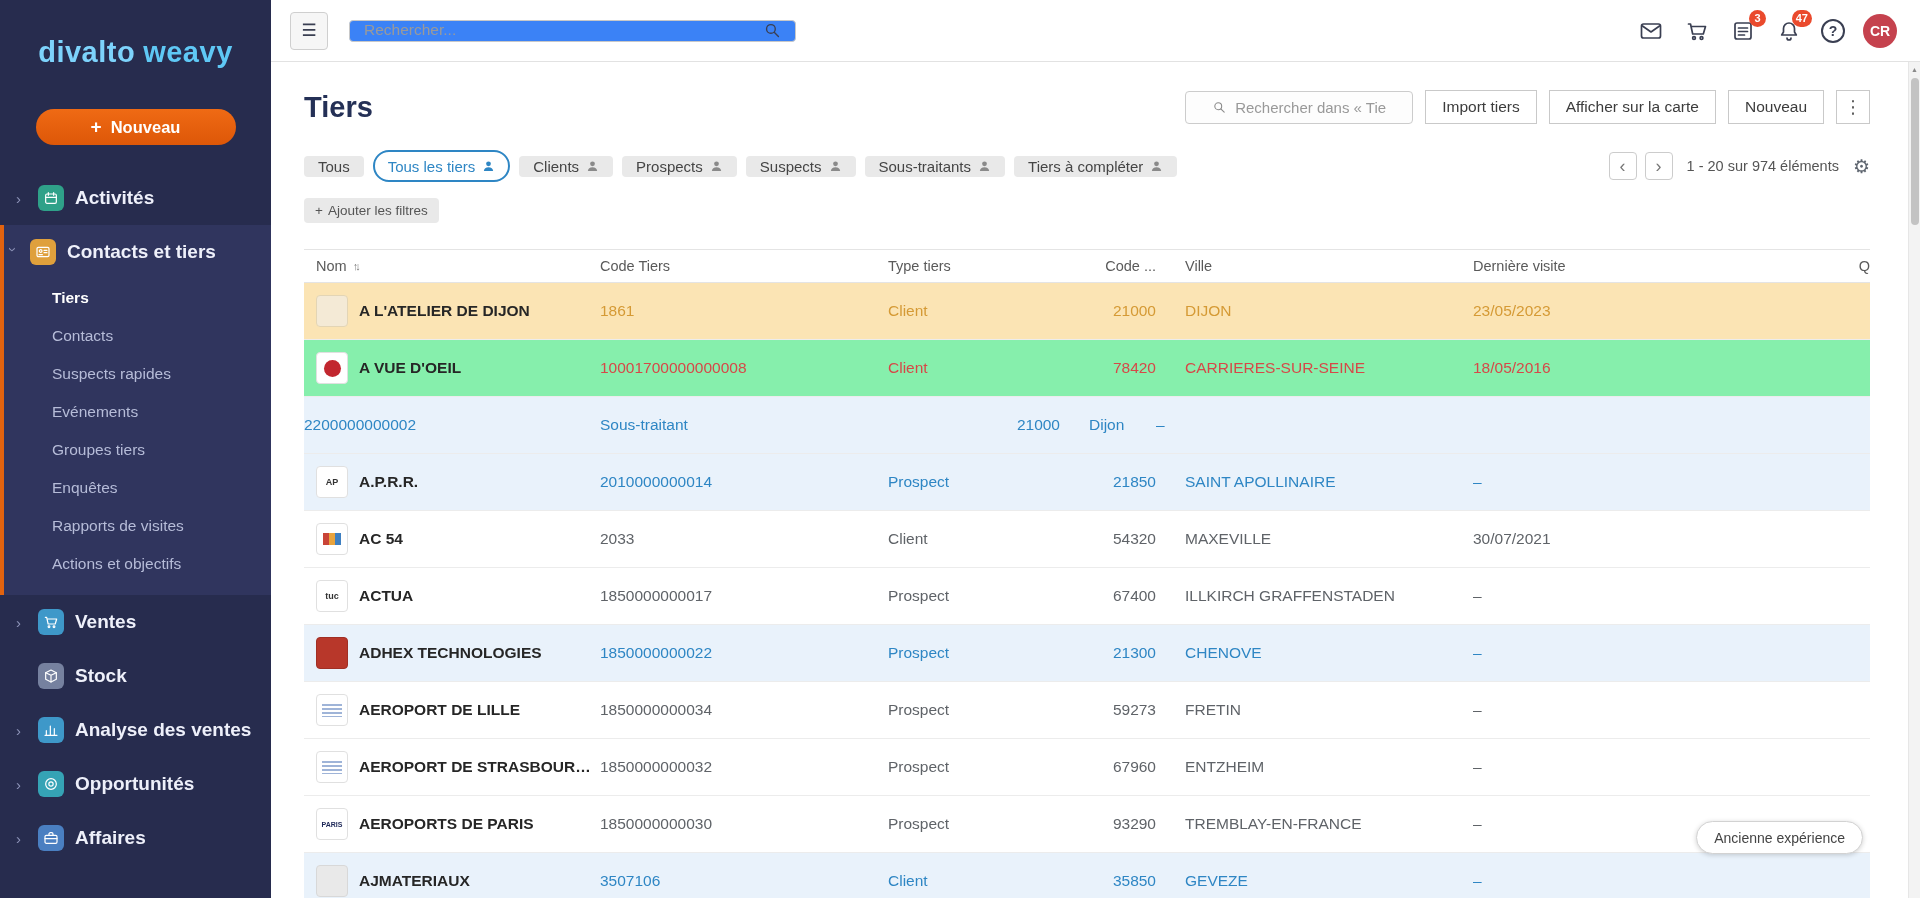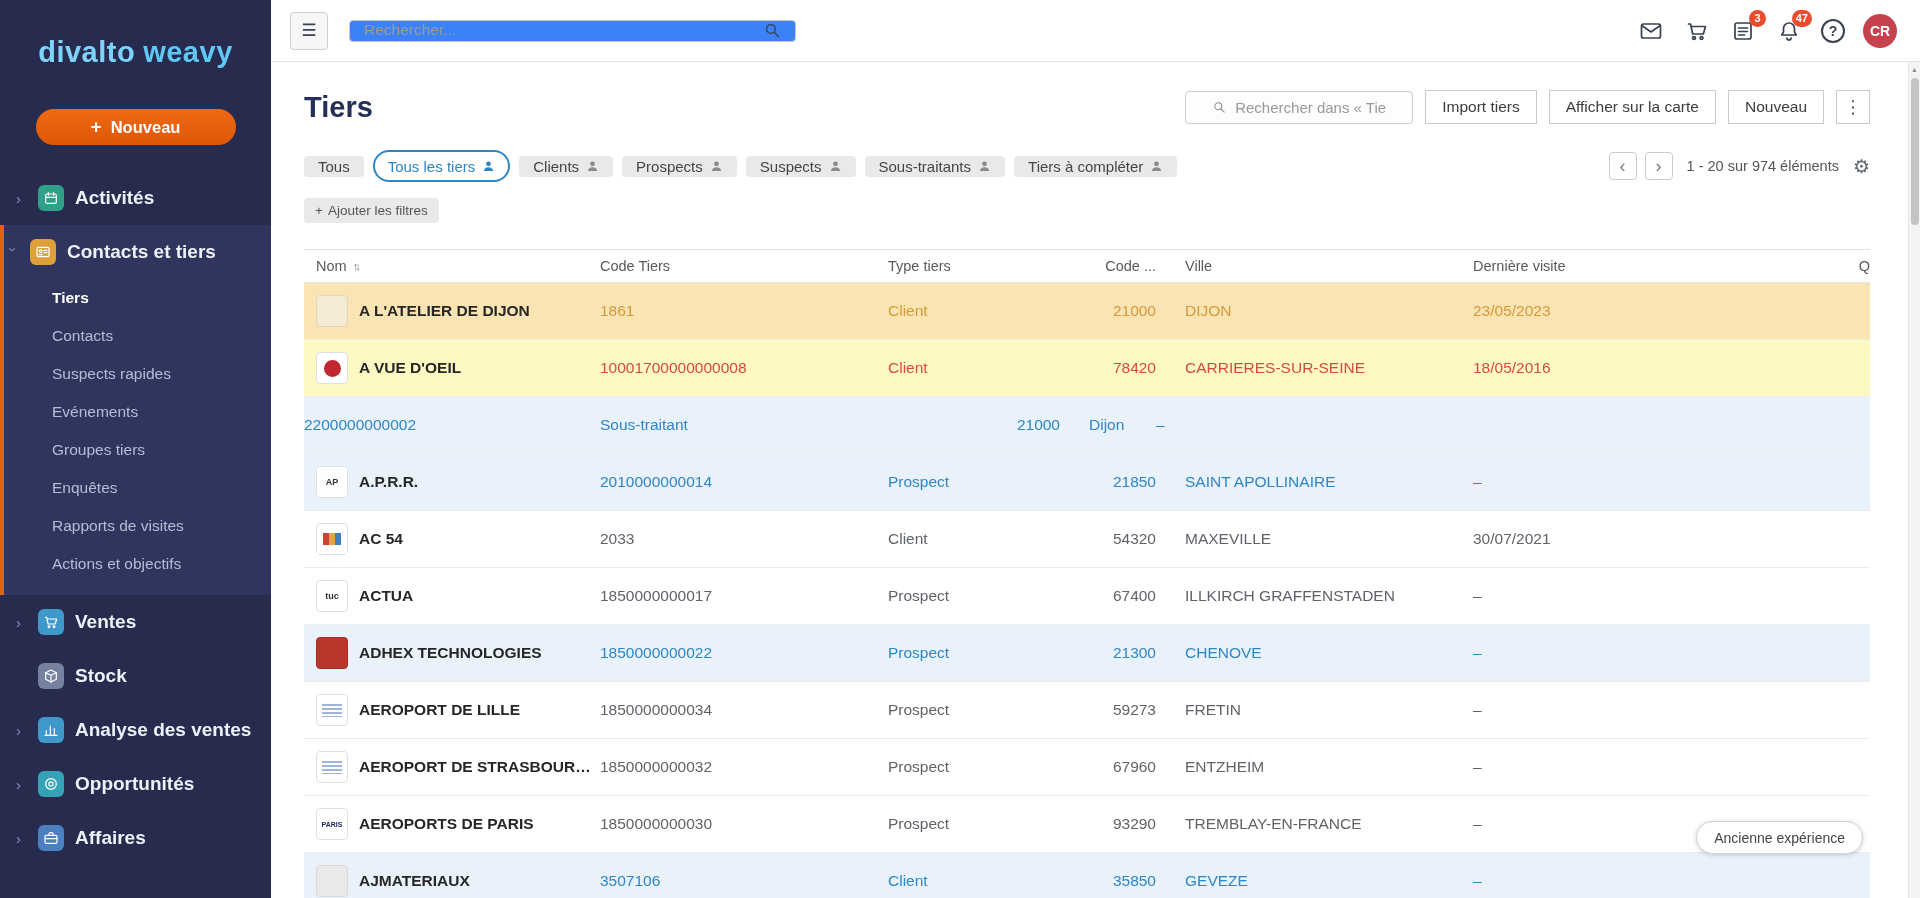--- a/index.html
+++ b/index.html
@@ -81,21 +81,21 @@
 .th-extra{position:absolute;right:0;top:0;height:100%;display:flex;align-items:center;overflow:hidden}
 .trow{height:57px;align-items:center;border-bottom:1px solid #ececec;cursor:pointer;font-size:15.5px;background:#fff}
 .cell-name{display:flex;align-items:center;gap:11px;padding-left:12px;overflow:hidden}
 .nm{font-weight:bold;color:#262626;white-space:nowrap;overflow:hidden;text-overflow:ellipsis}
 .avatar{width:32px;height:32px;border:1px solid #e0e0e0;border-radius:4px;background:#fff;display:flex;align-items:center;justify-content:center;flex-shrink:0;font-size:9px;font-weight:bold;color:#333;overflow:hidden;text-align:center}
 .val{color:#5f6368;white-space:nowrap;overflow:hidden}
 .val.right{text-align:right}
 .val.pad{padding-left:29px}
 .state-orange{background:#fbe4b4}
 .state-orange .val{color:#d59a35}
-.state-pink{background:#fef9c3}
+.state-pink{background:#86efac}
 .state-pink .val{color:#d64848}
 .state-blue{background:#e9f2fb}
 .state-blue .val{color:#2e86c4}
 .av-beige{background:#f4ead6;border-color:#e3d5b5}
 .av-red-dot::after{content:"";width:17px;height:17px;border-radius:50%;background:#c2272f;display:block}
 .av-green-dot::after{content:"";width:17px;height:17px;border-radius:50%;background:#3e9b45;display:block}
 .av-multi::after{content:"";width:18px;height:12px;display:block;background:linear-gradient(90deg,#c94437 0 33%,#e8a33d 33% 66%,#3e7fc1 66% 100%)}
 .av-red{background:#b8372a;border-color:#a02f24}
 .av-lines::after{content:"";width:20px;height:13px;display:block;background:repeating-linear-gradient(180deg,#9fb4d8 0 2px,transparent 2px 4px)}
 .av-paris{color:#1d2757;font-size:7px}

